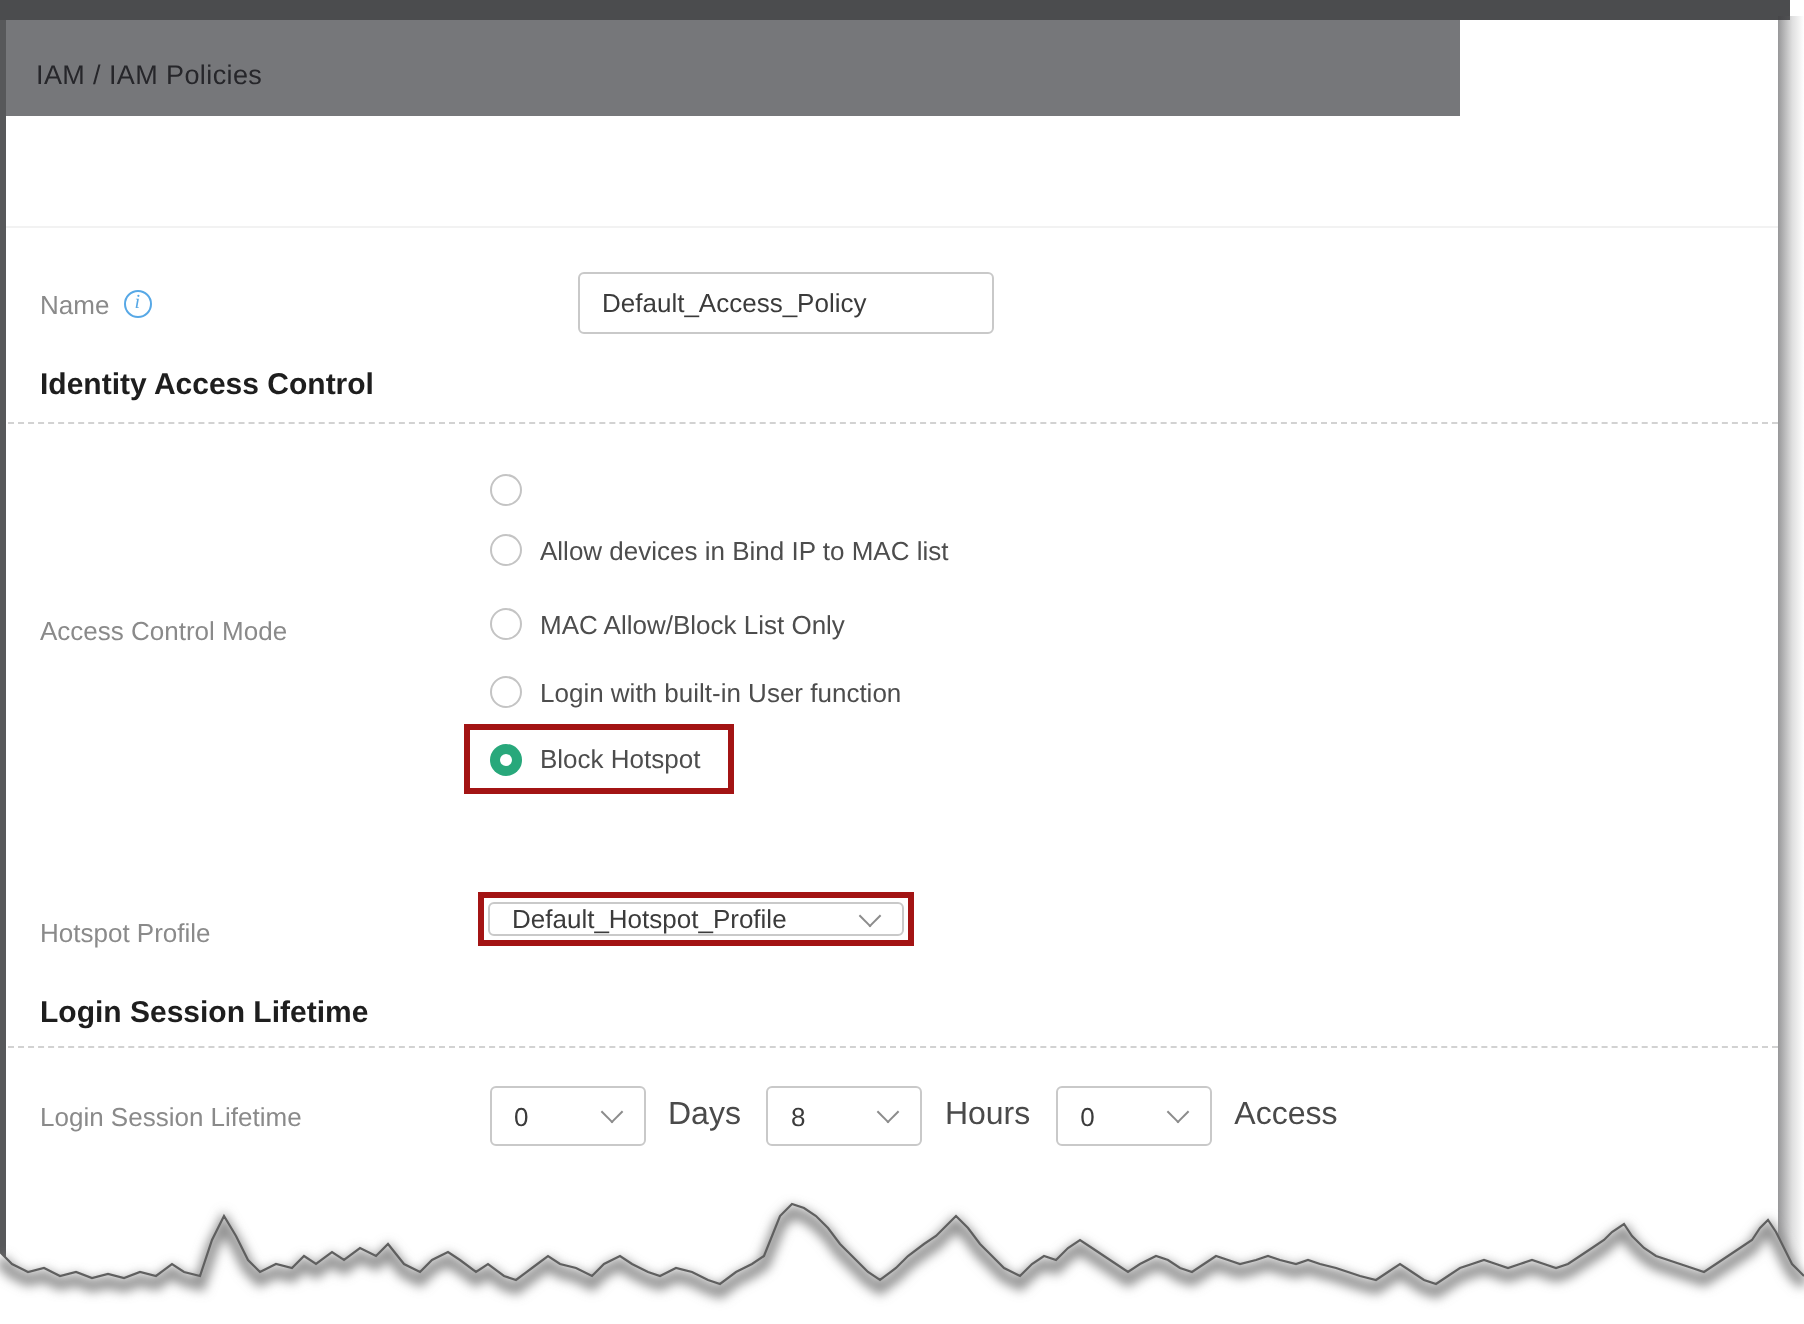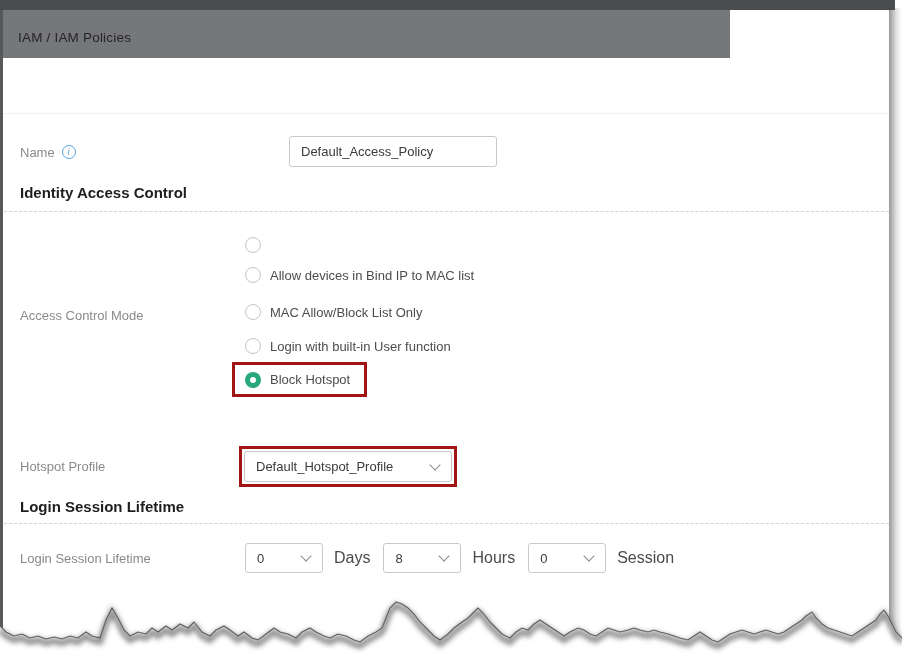--- a/index.html
+++ b/index.html
@@ -124,21 +124,21 @@
   }
   .hl-select {
     position: absolute; left: 236px; top: 388px;
     border: 3px solid #a31414;
     padding: 2px;
   }
 
   
   .select-box {
     display: flex; align-items: center; justify-content: space-between;
-    height: 31px;
+    height: 17px;
     border: 1px solid #c9c9c9; border-radius: 3px;
     background: #fff;
     padding: 0 12px 0 11px;
     font-size: 13px; color: #3b3b3b;
     cursor: pointer;
   }
   .select-box.wide { width: 208px; }
   .select-box.small { width: 78px; height: 30px; }
   .chevron {
     width: 8px; height: 8px; margin-top: -4px;
@@ -236,21 +236,21 @@
       <div class="select-box small">
         <span>8</span>
         <span class="chevron"></span>
       </div>
       <span class="unit-label">Hours</span>
 
       <div class="select-box small">
         <span>0</span>
         <span class="chevron"></span>
       </div>
-      <span class="unit-label last">Session</span>
+      <span class="unit-label last">Access</span>
     </div>
   </div>
 
   <svg class="torn" viewBox="0 0 902 70">
     <defs>
       <filter id="tearblur" x="-5%" y="-50%" width="110%" height="250%">
         <feGaussianBlur stdDeviation="2.6"></feGaussianBlur>
       </filter>
     </defs>
 

